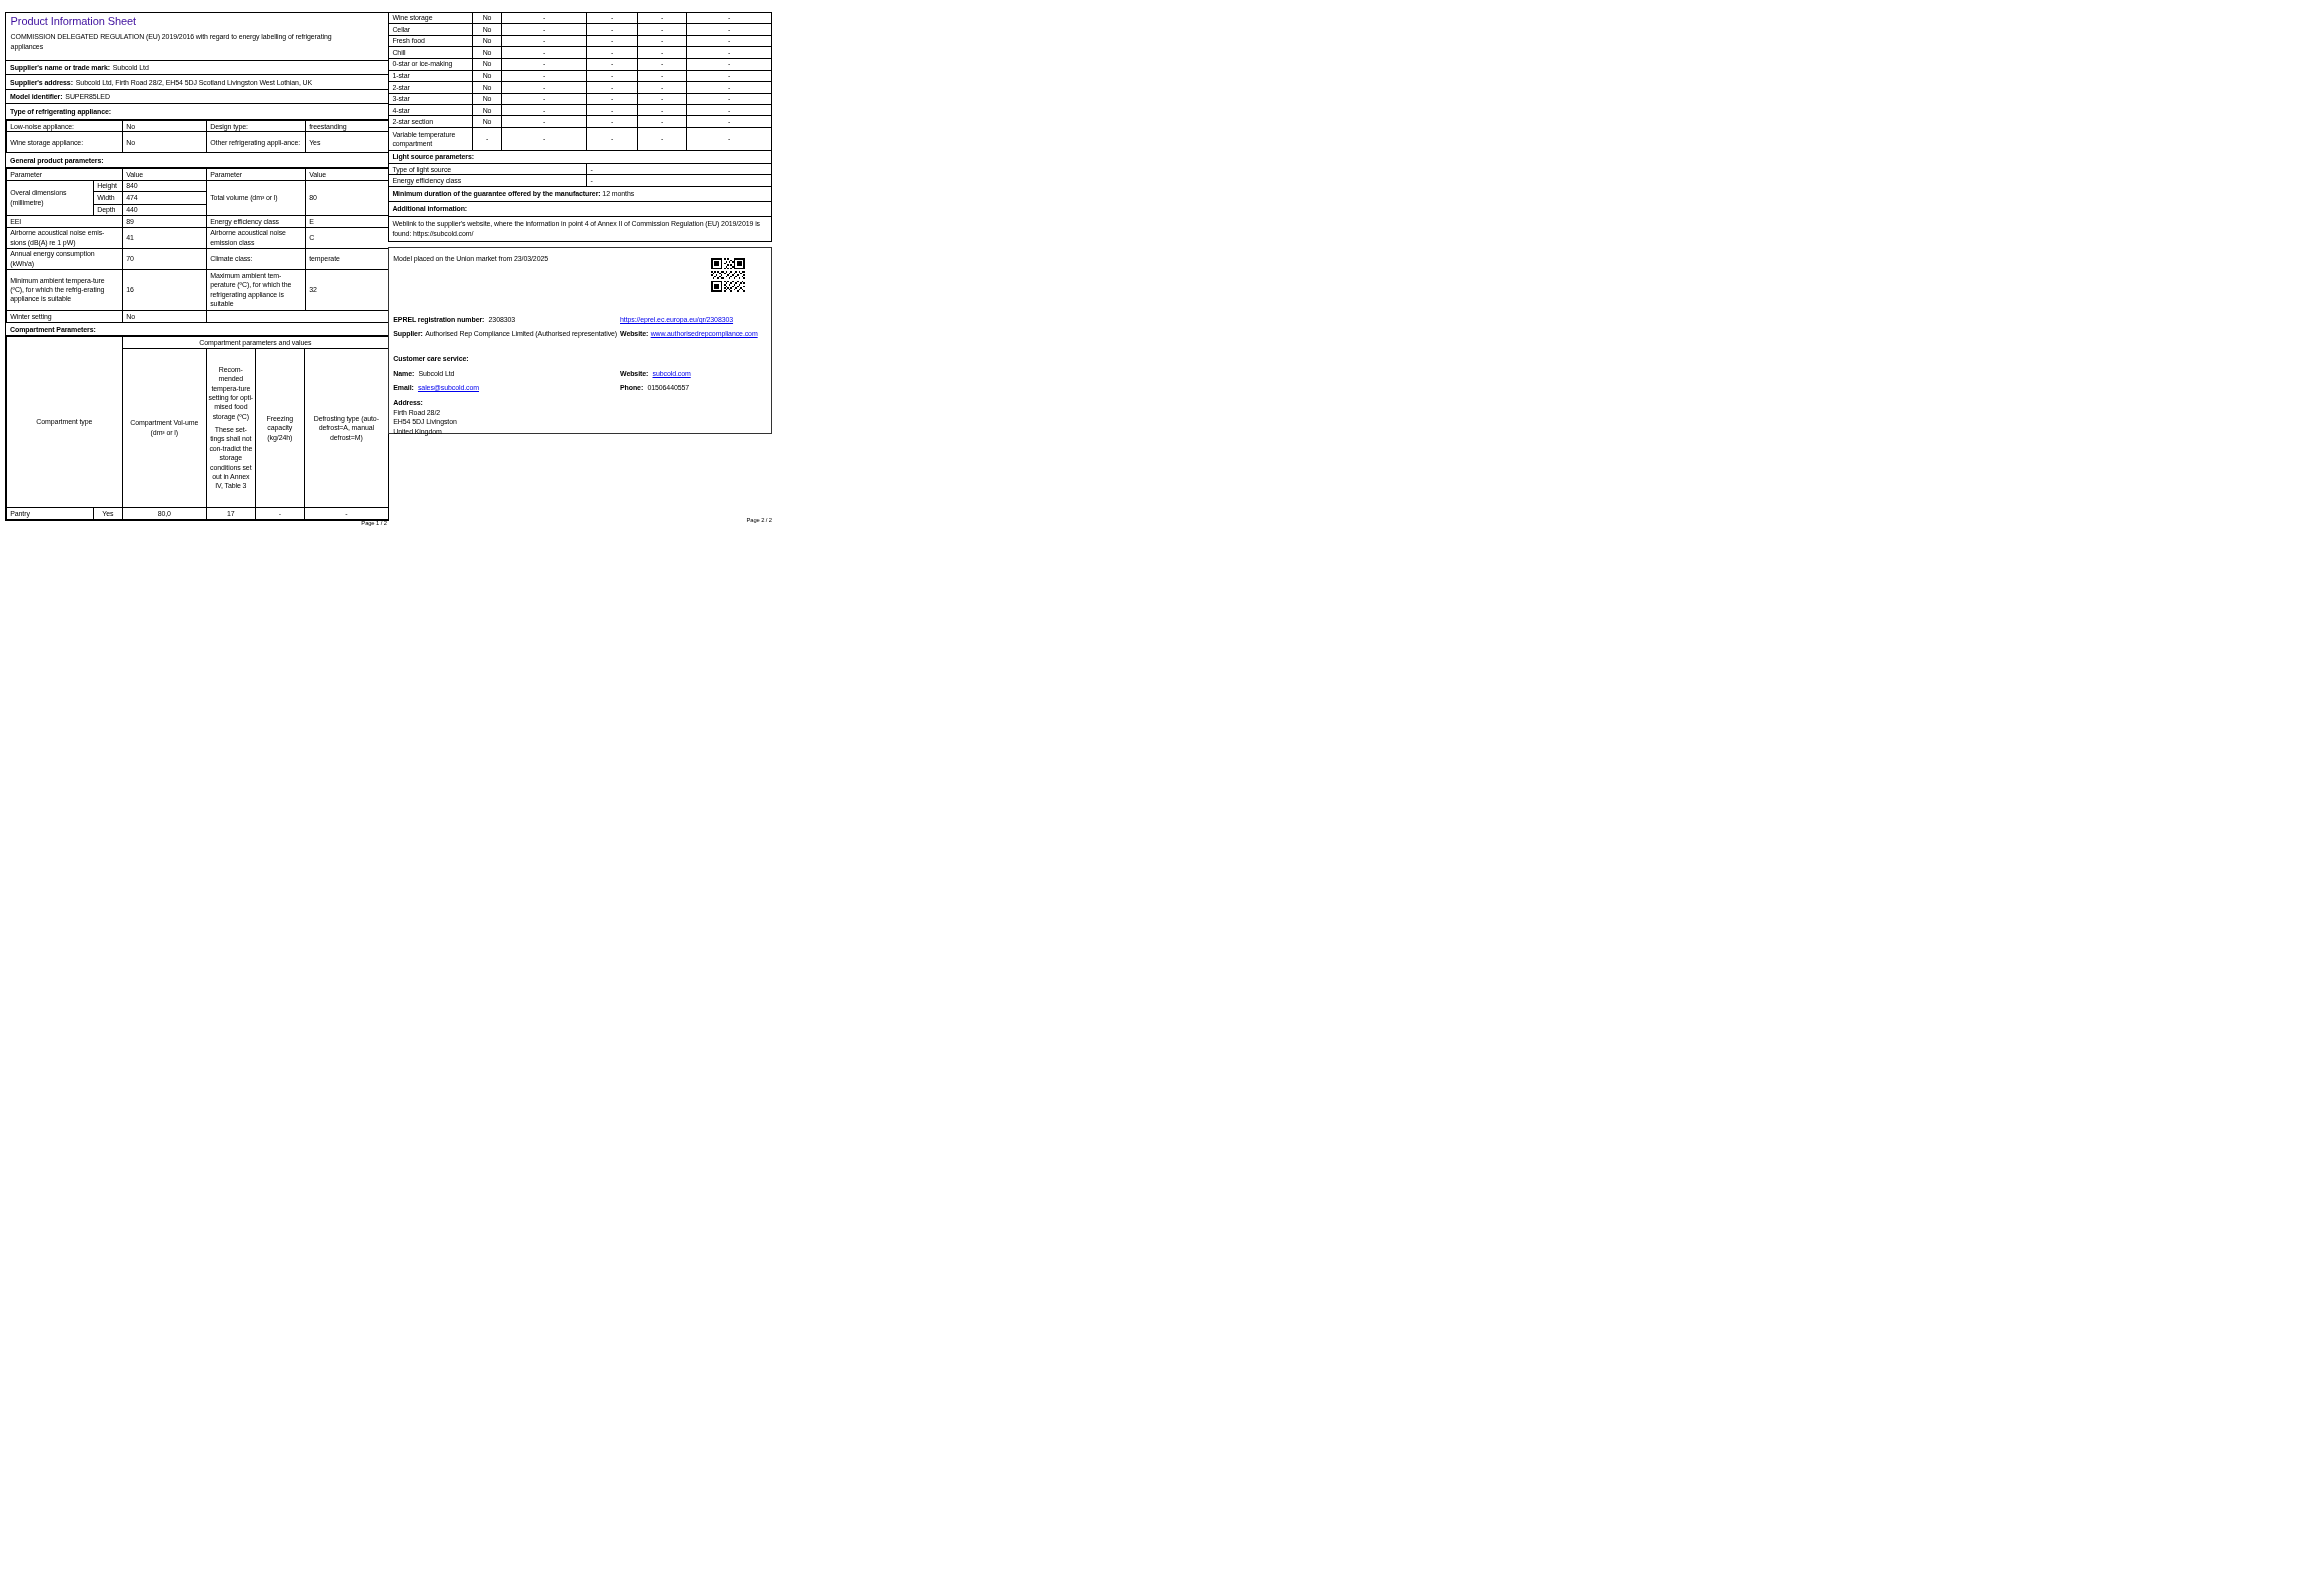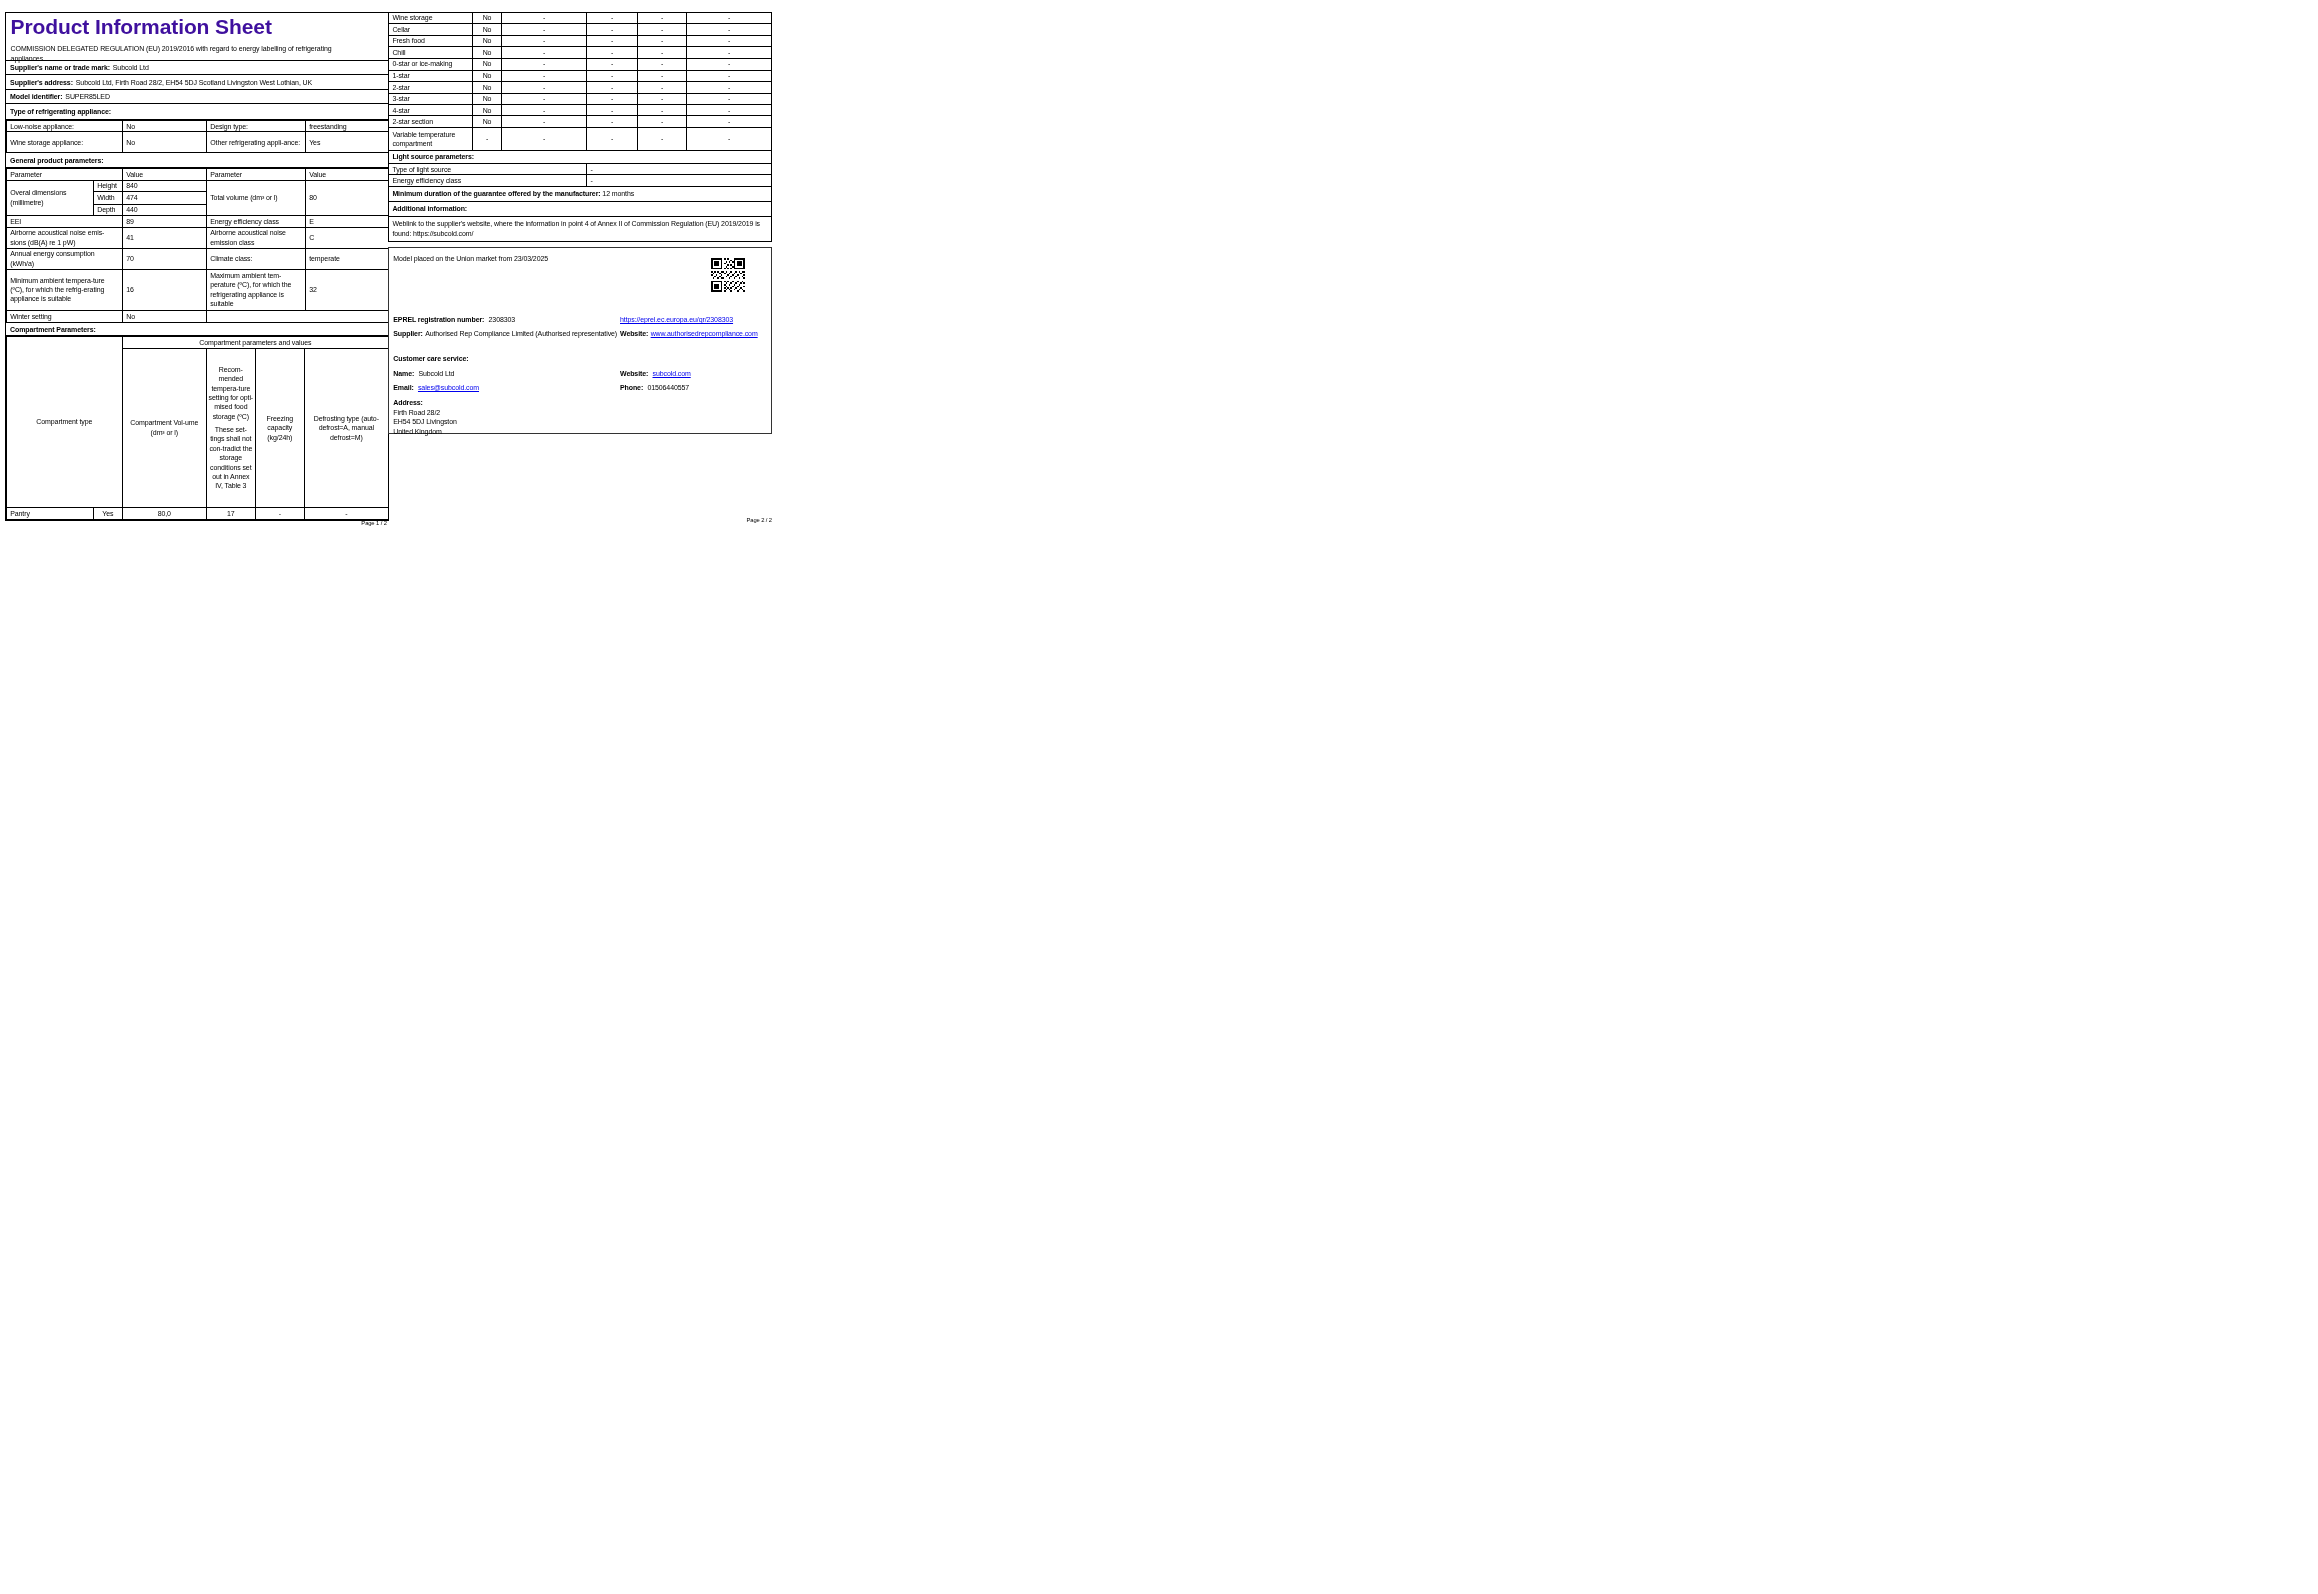--- a/index.html
+++ b/index.html
@@ -4,21 +4,21 @@
 <style>
   html,body{margin:0;padding:0;background:#ffffff;}
   body{width:773px;height:531px;position:relative;font-family:"Liberation Sans",sans-serif;color:#000;letter-spacing:-0.1px;}
   .page{position:absolute;background:#fff;}
   #page1{left:4.8px;top:11.6px;width:382px;border:0.7px solid #000;}
   #page2{left:388px;top:11.6px;width:384px;}
   
   .prow{border-bottom:0.7px solid #000;display:flex;align-items:center;padding:0 4.3px;font-size:7px;box-sizing:border-box;}
   .prow b{margin-right:2.9px;white-space:nowrap;}
   .ttlblock{border-bottom:0.7px solid #000;padding:2.9px 4.8px 3.9px 4.8px;box-sizing:border-box;height:48px;}
-  .ttl{font-size:21px;font-weight:bold;color:#3f109e;line-height:1.15;}
+  .ttl{font-size:11px;font-weight:normal;color:#3f109e;line-height:1.15;}
   .reg{font-size:7px;line-height:1.38;margin-top:4.3px;width:338px;}
   .hrow{font-weight:bold;}
   table{border-collapse:collapse;table-layout:fixed;width:100%;}
   td{border:0.5px solid #000;border-top-width:0.7px;border-bottom-width:0.7px;font-size:7px;line-height:1.34;padding:0.5px 3.4px;vertical-align:middle;overflow:hidden;box-sizing:border-box;}
   td.c{text-align:center;padding:0.5px 1.4px;}
   .mt{margin-top:3.9px;}
   .heading-cell{font-weight:bold;}
   .pagelabel{position:absolute;font-size:5.8px;color:#000;}
   
   #infobox{position:relative;margin-top:5.8px;border:0.6px solid #333;height:187px;box-sizing:border-box;font-size:7px;}

